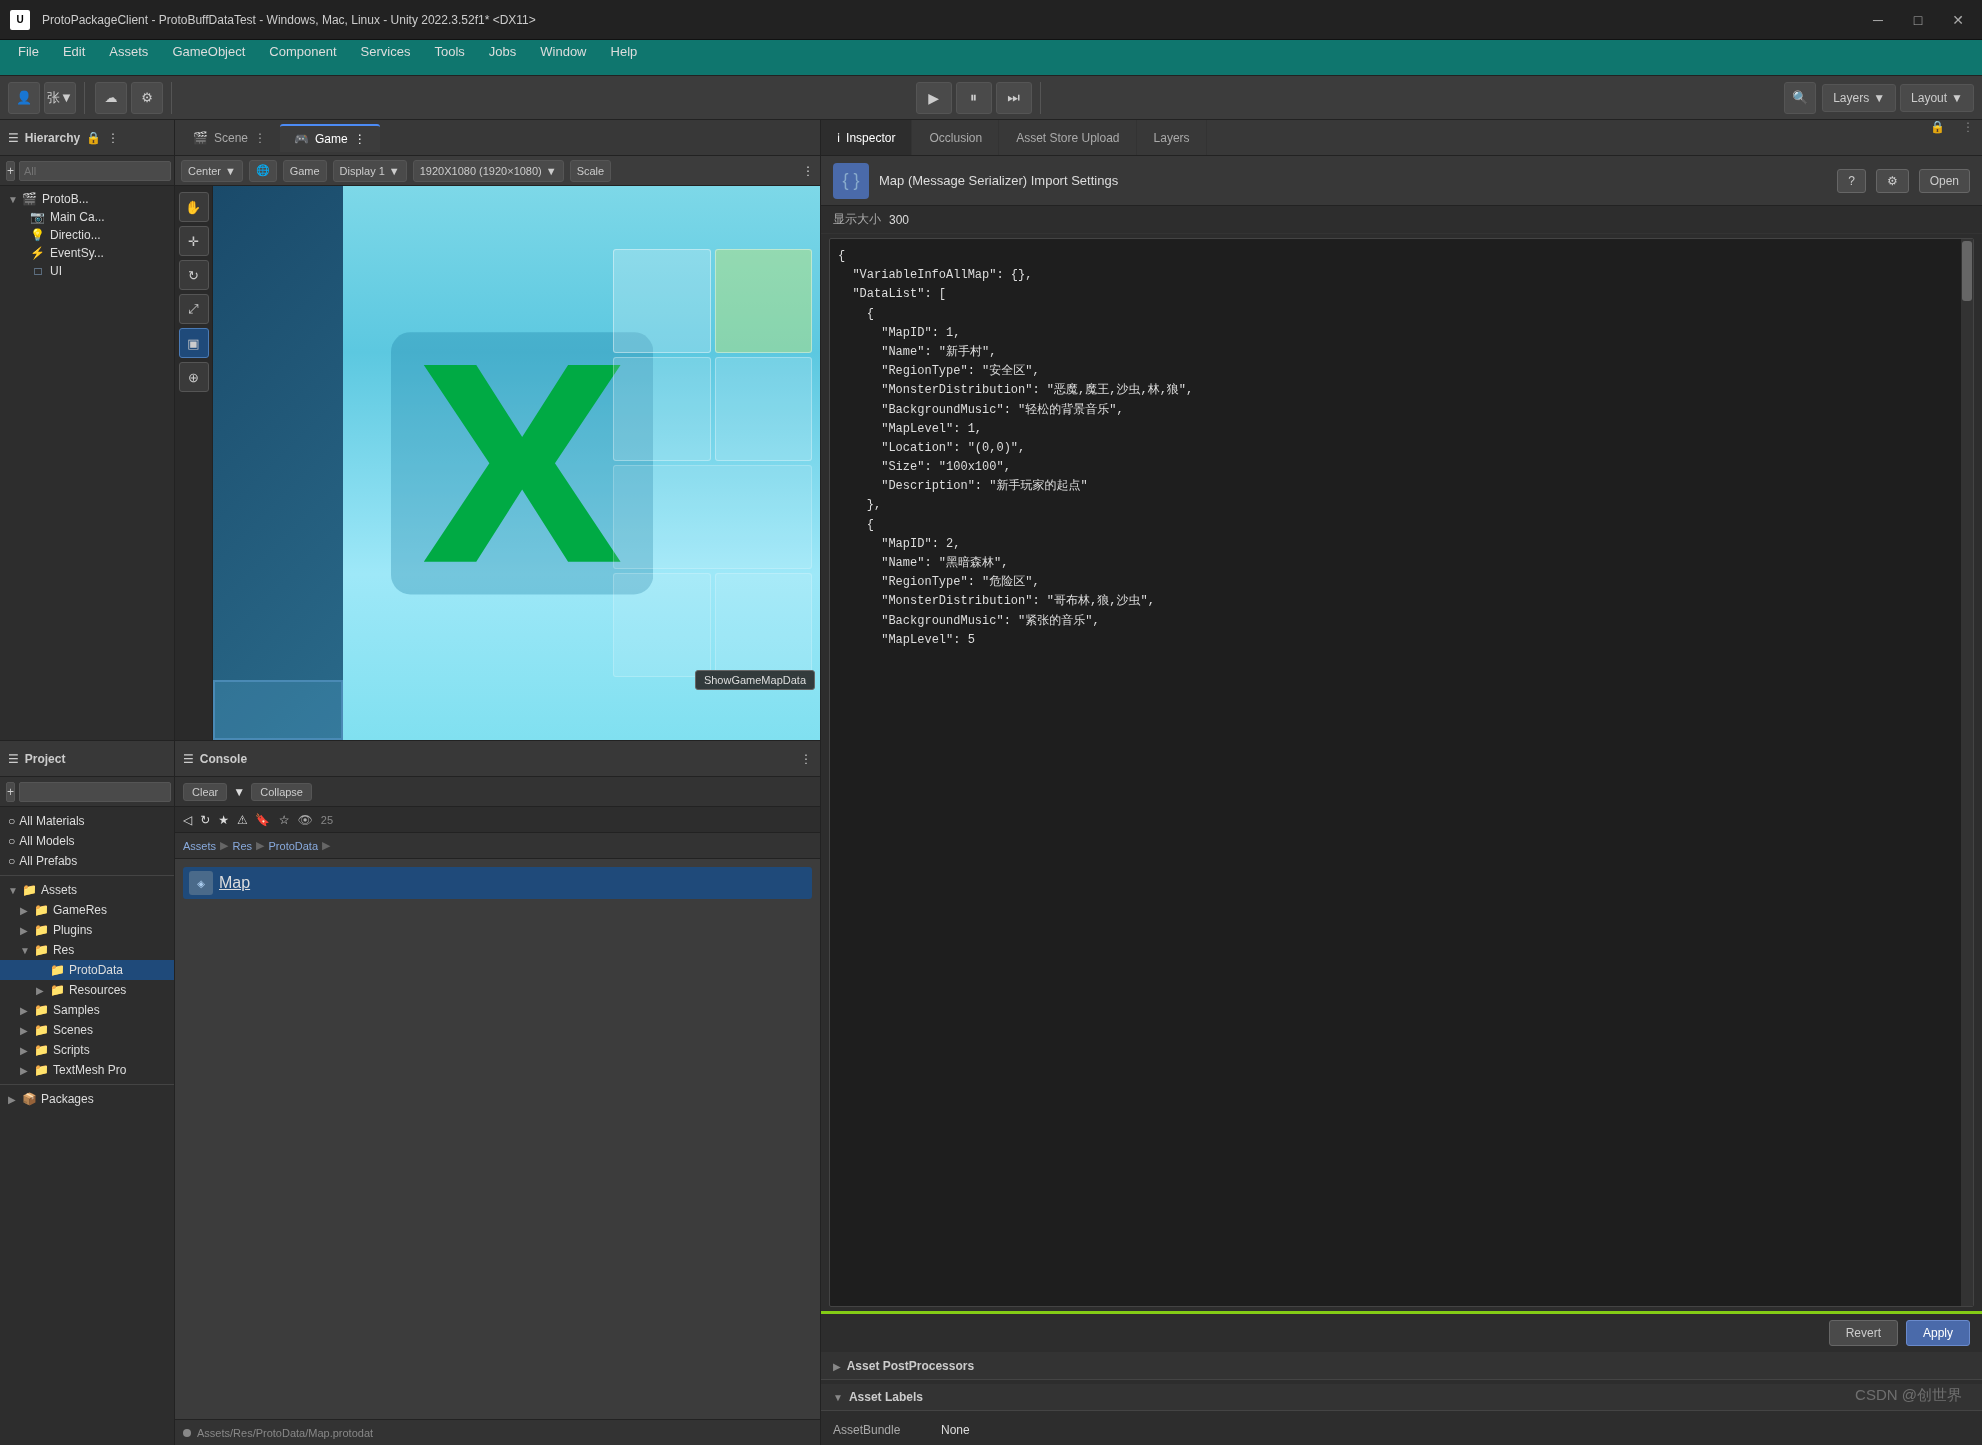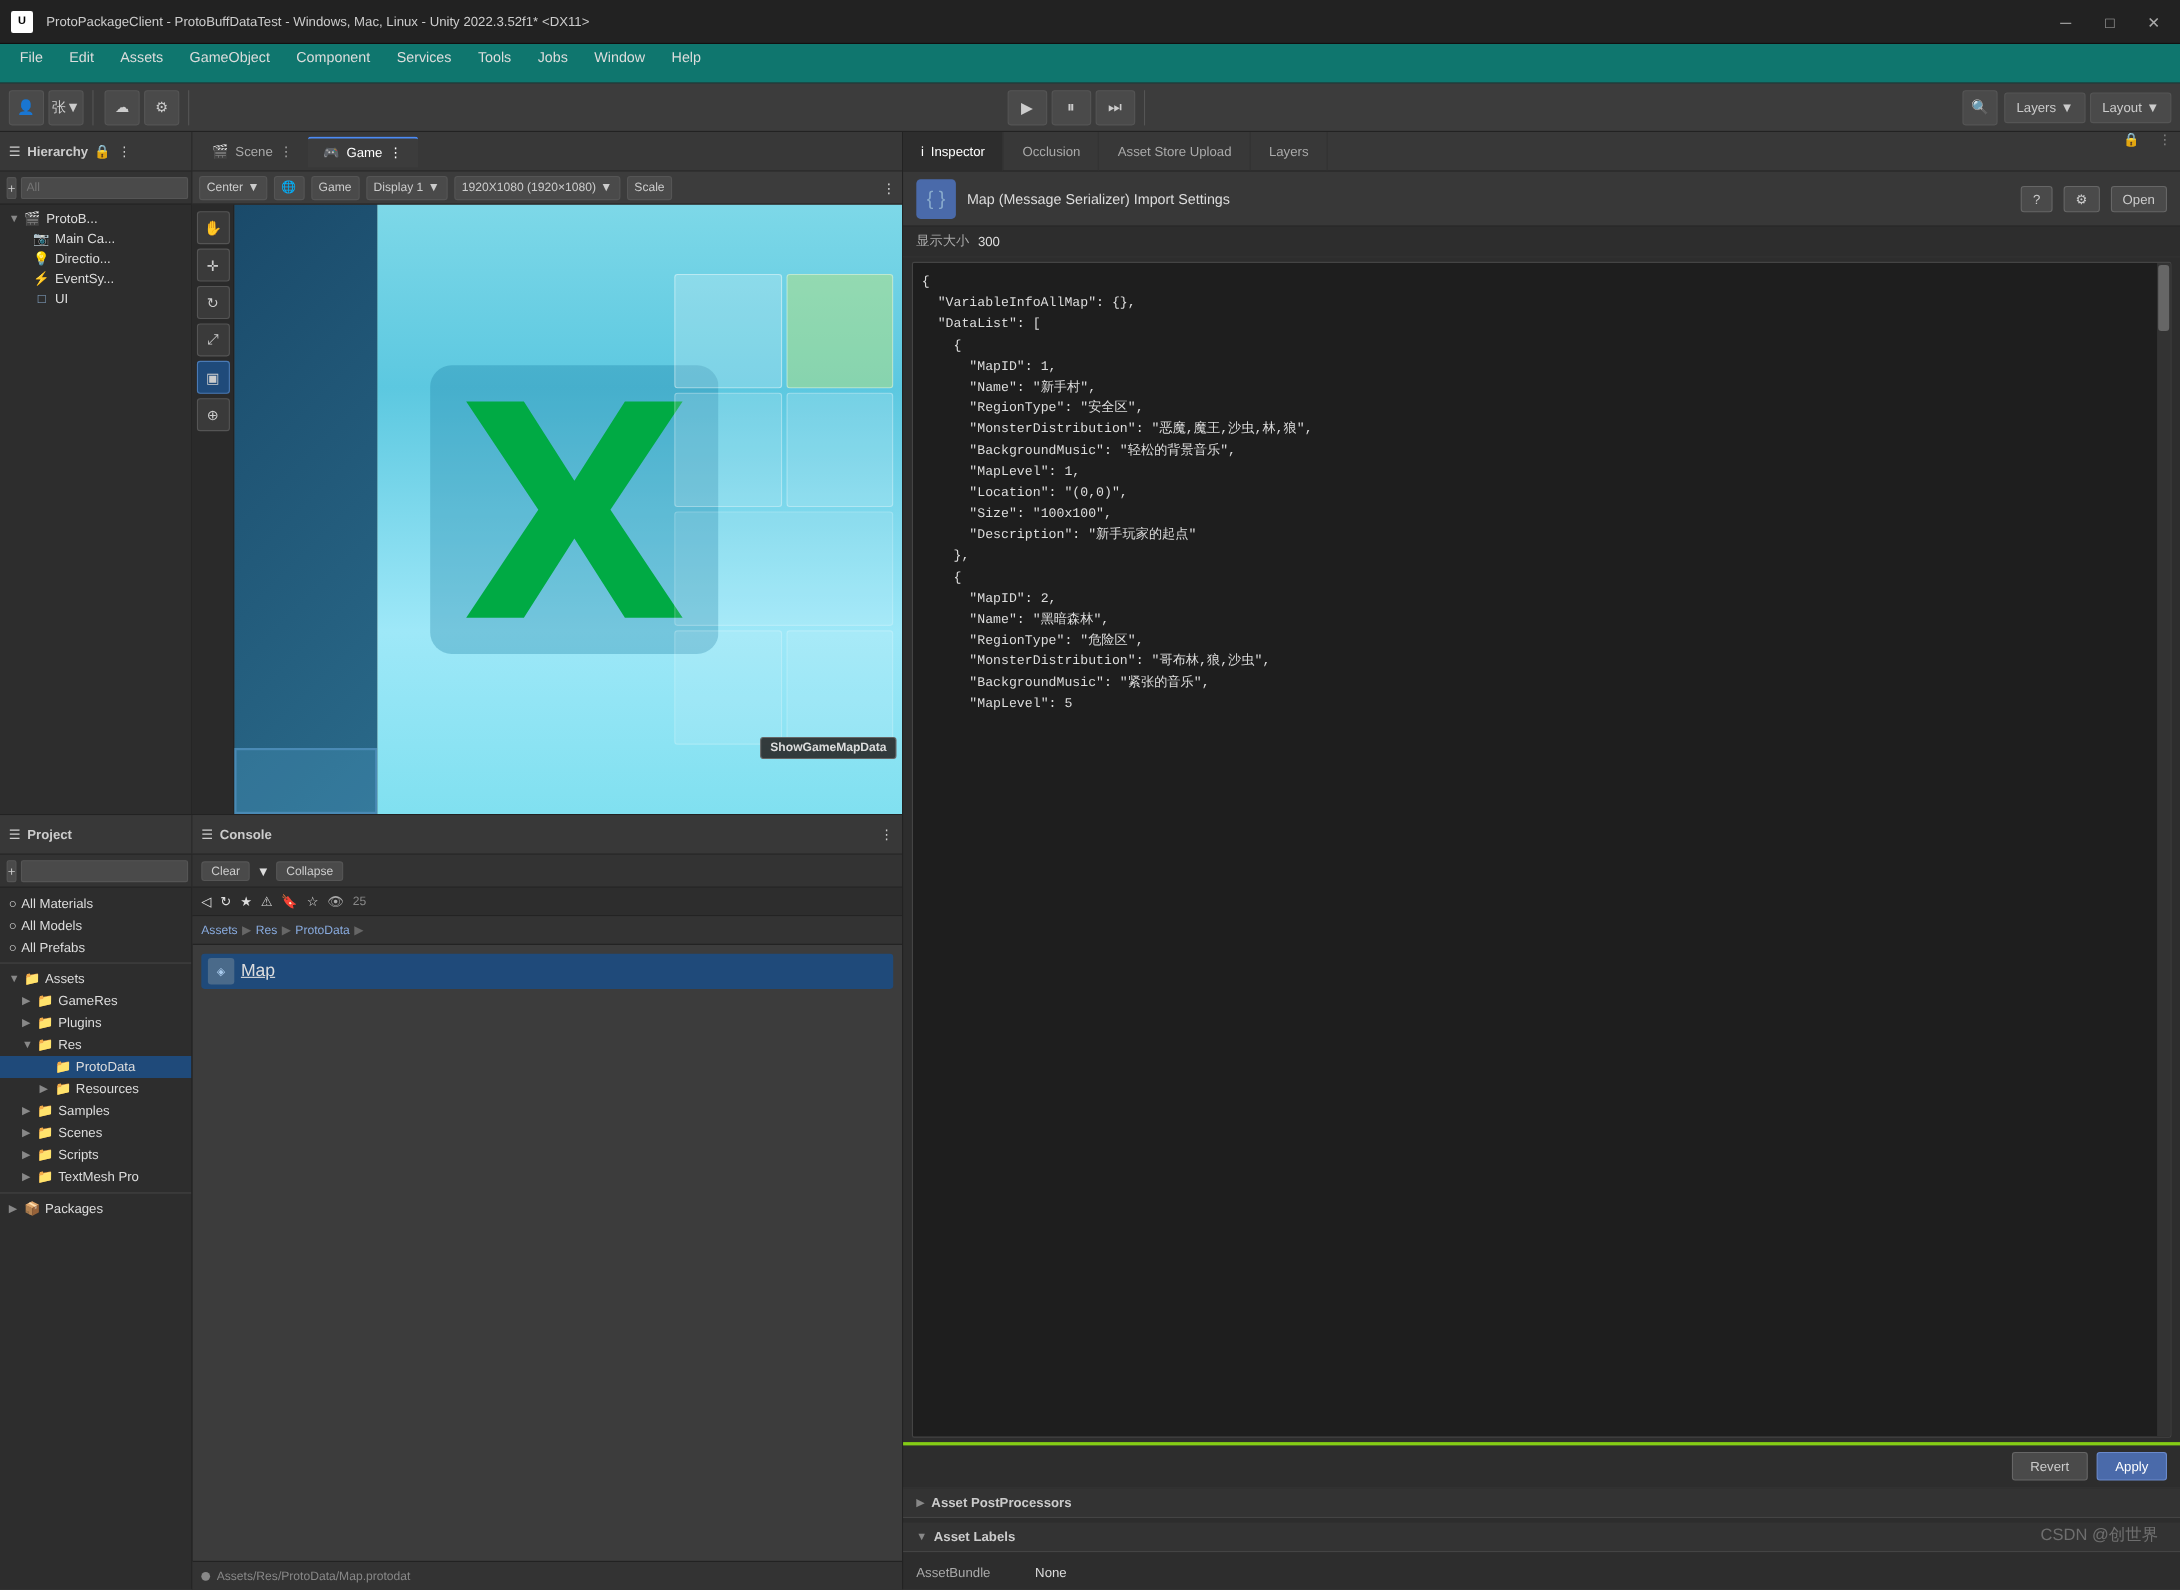--- a/index.html
+++ b/index.html
@@ -598,21 +598,20 @@
     
     .tooltip-label {
       position: absolute;
       background: rgba(40,40,40,0.9);
       border: 1px solid #666;
       border-radius: 3px;
       padding: 3px 8px;
       font-size: 11px;
       color: #ddd;
       pointer-events: none;
-      font-weight: bold;
     }
   </style>
 </head>
 <body>
 
 <div id="title-bar">
   <div class="logo">
     <span>U</span>
   </div>
   <span id="title-text">ProtoPackageClient - ProtoBuffDataTest - Windows, Mac, Linux - Unity 2022.3.52f1* &lt;DX11&gt;</span>

